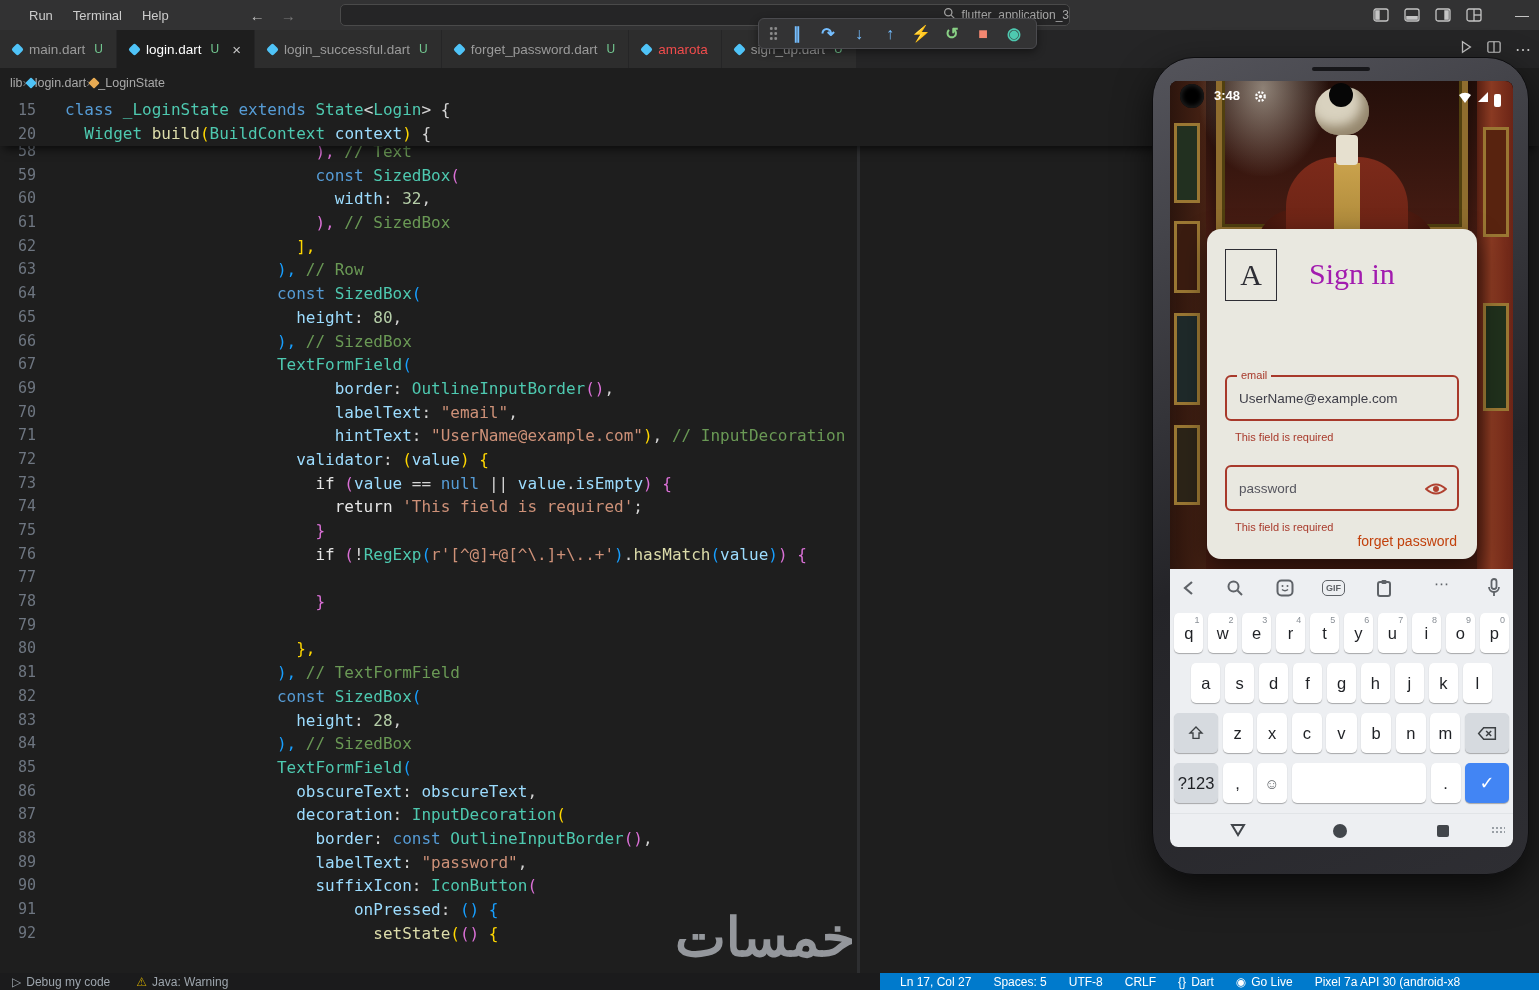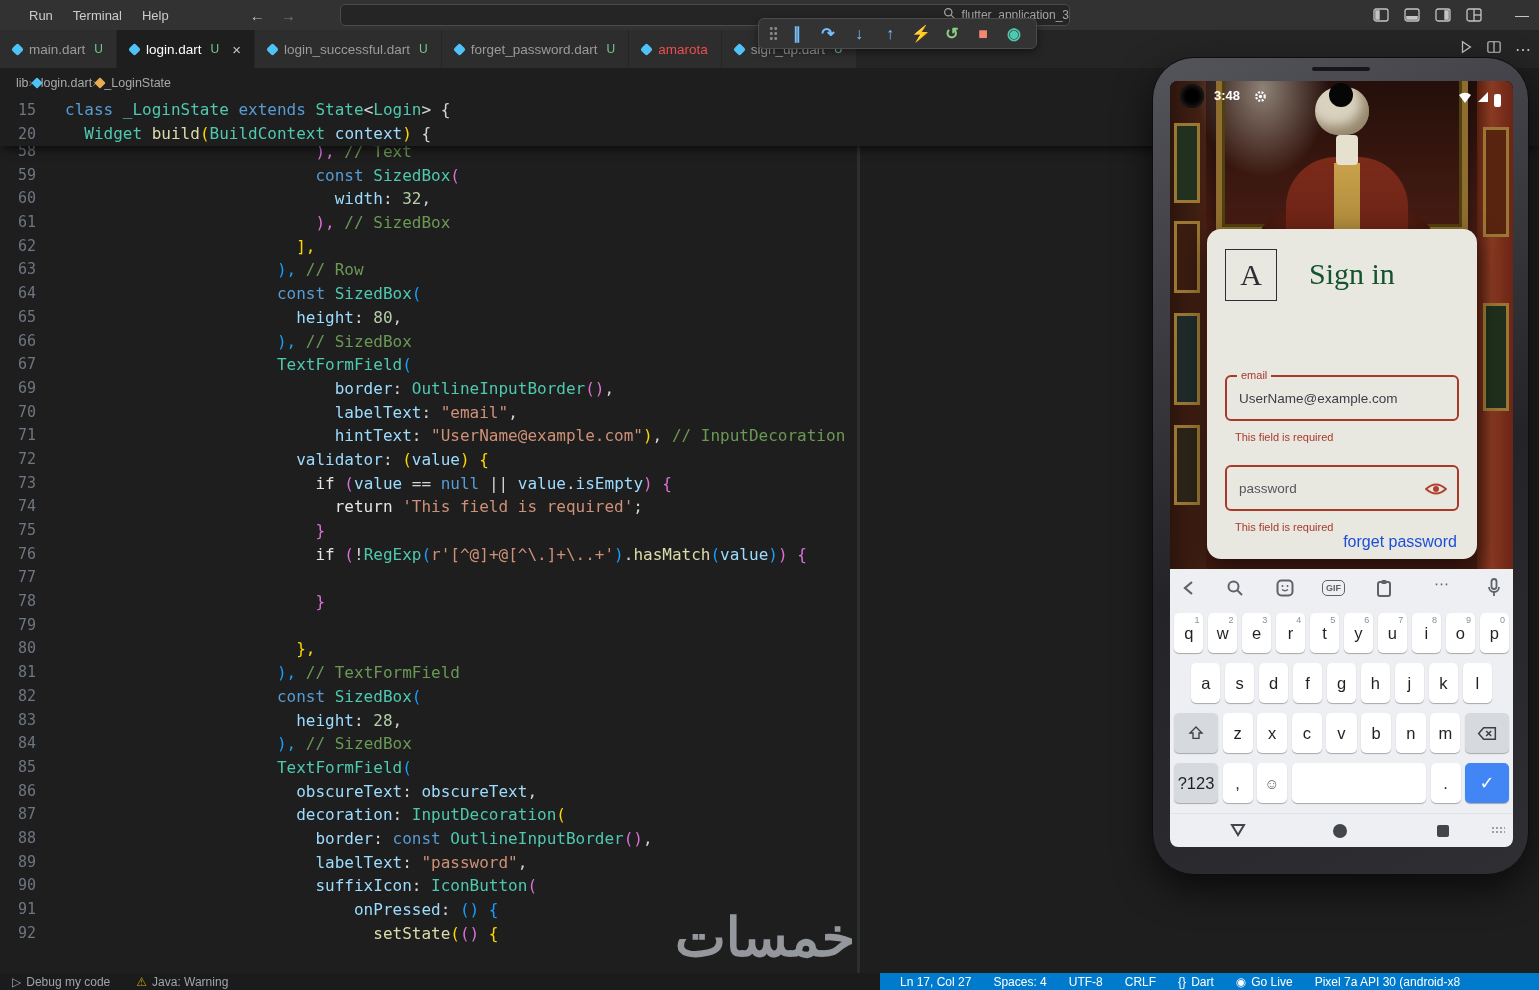--- a/index.html
+++ b/index.html
@@ -26,21 +26,21 @@
   .badge-u{color:#73c991;font-size:12px;margin-left:2px}
   .close-x{color:#c5c5c5;font-size:15px;margin-left:6px}
   .tab-actions{position:absolute;right:8px;top:0;height:38px;display:flex;align-items:center;gap:14px;color:#c4c4c4}
 
   
   .dbg-toolbar{position:absolute;left:758px;top:18px;height:31px;background:#333334;border:1px solid #4b4b4f;border-radius:6px;display:flex;align-items:center;gap:7px;padding:0 10px;z-index:50;box-shadow:0 3px 8px rgba(0,0,0,.45)}
   .dbg-grip{width:9px;height:15px;background-image:radial-gradient(#8d8d8d 1.2px,transparent 1.4px);background-size:4.5px 5px}
   .dbg-btn{width:24px;height:24px;display:flex;align-items:center;justify-content:center;font-size:16px;font-weight:bold;border-radius:4px}
 
   
-  .breadcrumb{position:absolute;left:0;top:68px;width:1539px;height:30px;background:#1e1e1e;display:flex;align-items:center;padding-left:16px;color:#a9a9a9;font-size:12.5px;z-index:5}
+  .breadcrumb{position:absolute;left:0;top:68px;width:1539px;height:30px;background:#1e1e1e;display:flex;align-items:center;padding-left:10px;color:#a9a9a9;font-size:12.5px;z-index:5}
   .bc-sep{color:#6e6e6e}
   .bc-file-icon{width:8px;height:8px;background:#4fc3f7;transform:rotate(45deg);border-radius:1px}
   .bc-sym-icon{width:8px;height:8px;background:#e8ab53;transform:rotate(45deg);border-radius:1px}
 
   
   .editor{position:absolute;left:0;top:98px;width:1539px;height:875px;background:#1e1e1e;overflow:hidden;z-index:1}
   .code-lines{position:absolute;left:0;top:42px;width:100%}
   .code-line{display:flex;height:23.7px;line-height:23.7px;font-family:"DejaVu Sans Mono","Liberation Mono",monospace;font-size:16px}
   .ln{width:36px;text-align:right;color:#6e7681;flex:none;font-size:15px}
   .code{white-space:pre;padding-left:29px;color:#d4d4d4}
@@ -82,31 +82,31 @@
   .p-status{position:absolute;left:0;top:0;width:100%;height:30px;z-index:7;color:#fff}
   .p-hole{position:absolute;left:10px;top:3px;width:24px;height:24px;border-radius:50%;background:#000;box-shadow:inset 0 0 4px 2px #1d1d1d}
   .p-time{position:absolute;left:44px;top:0;line-height:30px;font-size:13px;font-weight:bold}
   .p-gear{position:absolute;left:84px;top:8px}
   .p-right{position:absolute;right:12px;top:8px;display:flex;gap:5px;align-items:flex-end}
   .batt{width:7px;height:13px;background:#fff;border-radius:2px}
 
   
   .card{position:absolute;left:37px;top:148px;width:270px;height:330px;background:#e9e8e0;border-radius:14px;box-shadow:0 10px 26px rgba(0,0,0,.5);z-index:6}
   .logo-box{position:absolute;left:18px;top:20px;width:52px;height:52px;border:1.5px solid #2e2e35;display:flex;align-items:center;justify-content:center;font-family:"Liberation Serif","DejaVu Serif",serif;font-size:30px;color:#2e2e35}
-  .signin-title{position:absolute;left:102px;top:28px;font-family:"Liberation Serif","DejaVu Serif",serif;font-size:30px;color:#14532d}
+  .signin-title{position:absolute;left:102px;top:28px;font-family:"Liberation Serif","DejaVu Serif",serif;font-size:30px;color:#a21caf}
   .field{position:absolute;left:18px;width:234px;height:46px;border:2px solid #a8392b;border-radius:6px}
   .field.email{top:146px}
   .field.pwd{top:236px}
   .f-label{position:absolute;left:10px;top:-8px;background:#e9e8e0;padding:0 4px;font-size:11px;color:#a8392b;line-height:1.2}
   .f-value{position:absolute;left:12px;top:0;height:100%;display:flex;align-items:center;font-size:13.5px;color:#3e3e48}
   .pwd-inner{color:#55555e}
   .f-err{position:absolute;left:28px;font-size:11px;color:#a8392b}
   .err1{top:202px}.err2{top:292px}
   .eye{position:absolute;right:10px;top:14px}
-  .forget{position:absolute;right:20px;top:304px;font-size:16px;color:#1d4ed8}
+  .forget{position:absolute;right:20px;top:304px;font-size:14px;color:#c2410c}
 
   
   .kb{position:absolute;left:0;top:488px;width:343px;height:244px;background:#edeff2;z-index:6}
   .kb-toolbar{position:absolute;left:0;top:0;width:100%;height:40px;color:#5f6368}
   .kbt{position:absolute;top:9px}
   .gif-box{border:1.8px solid #5f6368;border-radius:5px;font-size:9px;font-weight:bold;padding:2px 3px;color:#5f6368}
   .kb-dots{font-size:15px;letter-spacing:1px}
   .krow{position:absolute;left:4px;right:4px;display:flex;gap:4.5px}
   .krow1{top:44px}.krow2{top:94px;padding:0 17px}.krow3{top:144px}.krow4{top:194px}
   .key{height:40px;flex:1;background:#fff;border-radius:5px;box-shadow:0 1px 1px rgba(0,0,0,.3);position:relative;display:flex;align-items:center;justify-content:center;font-size:16.5px;color:#1f2125}
@@ -403,21 +403,21 @@
       <span class="sb-item">
         <span style="color: rgb(204, 167, 0);">⚠</span>
         <span>Java: Warning</span>
       </span>
     </div>
   <div class="sb-right">
       <span class="sb-item">
         <span>Ln 17, Col 27</span>
       </span>
       <span class="sb-item">
-        <span>Spaces: 4</span>
+        <span>Spaces: 5</span>
       </span>
       <span class="sb-item">
         <span>UTF-8</span>
       </span>
       <span class="sb-item">
         <span>CRLF</span>
       </span>
       <span class="sb-item">
         <span>{}</span>
         <span>Dart</span>

